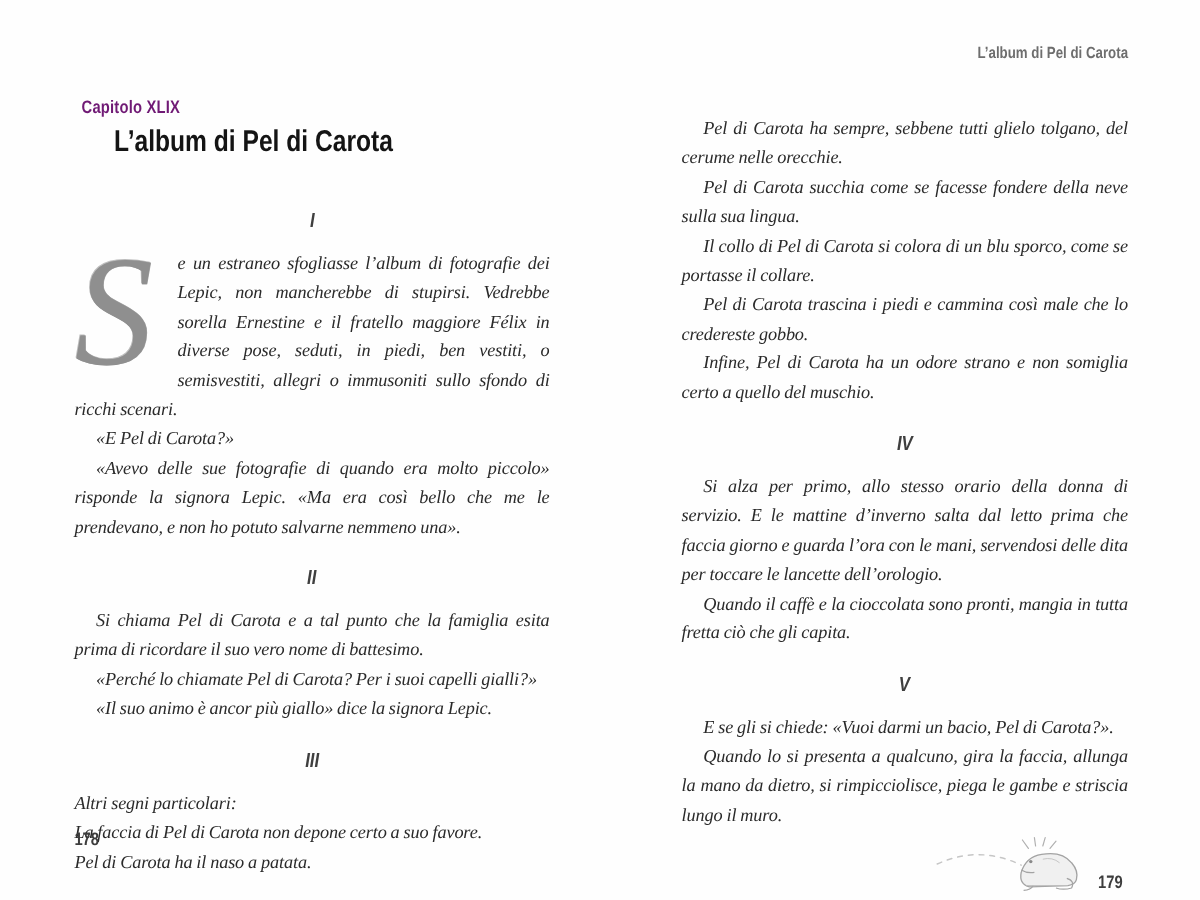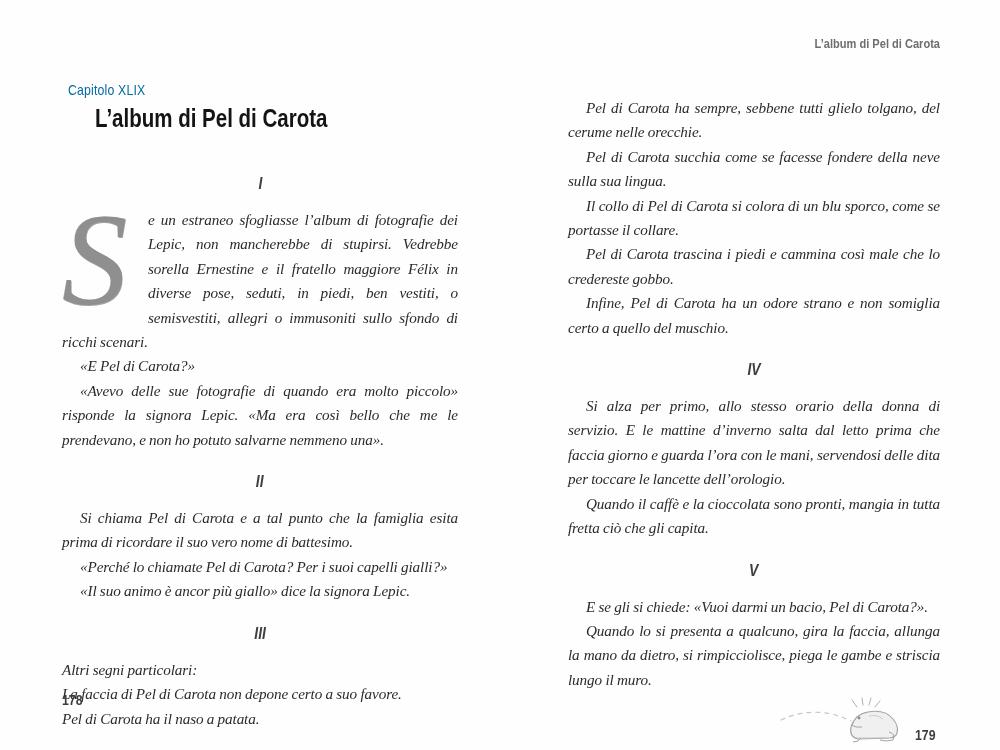--- a/index.html
+++ b/index.html
@@ -30,22 +30,22 @@
     font-family: "Liberation Sans", sans-serif;
     display: inline-block;
     transform: scaleX(0.82);
     transform-origin: 0 50%;
     white-space: nowrap;
   }
   .chapter-label {
     margin: 82px 0 0 6px;
     font-size: 15px;
     line-height: 16px;
-    color: #0369a1;
-    font-weight: 400;
+    color: #701a75;
+    font-weight: 700;
     letter-spacing: .2px;
   }
   .chapter-title {
     margin: 7px 0 0 33px;
     font-size: 25px;
     line-height: 26px;
     color: #141414;
     font-weight: 700;
   }
   .running-head {

